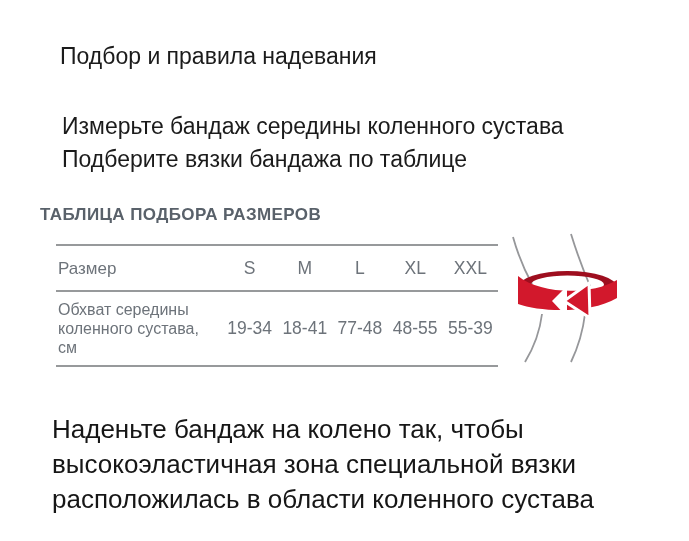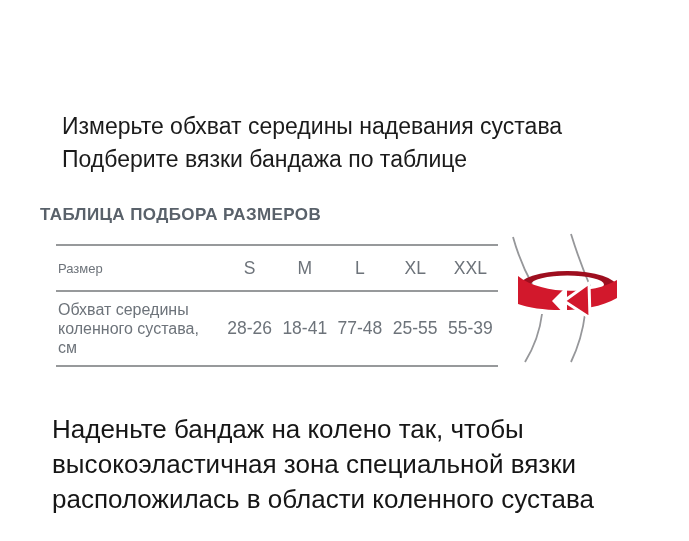--- a/index.html
+++ b/index.html
@@ -50,21 +50,21 @@
   table.size-table tr.row-sizes { height: 46px; border-bottom: 2px solid #97999b; }
   table.size-table tr.row-measures { height: 75px; }
   td.lbl {
     width: 150px;
     padding: 0 14px 0 2px;
     text-align: left;
     vertical-align: middle;
     font-size: 16px;
     line-height: 19px;
   }
-  tr.row-sizes td.lbl { font-size: 13px; }
+  tr.row-sizes td.lbl { font-size: 17px; }
   td.val {
     text-align: center;
     vertical-align: middle;
     font-size: 17.5px;
     padding: 0;
   }
   .knee-illustration {
     position: absolute;
     left: 500px; top: 224px;
     width: 140px; height: 146px;
@@ -77,44 +77,45 @@
     line-height: 35px;
     color: #161616;
     margin: 0;
   }
 </style>
 </head>
 <body>
 
 <div class="page">
 
+  <h1 class="page-title">Подбор и правила надевания</h1>
 
   <div class="steps-top">
-    <div>Измерьте обхват середины надевания сустава</div>
+    <div>Измерьте бандаж середины коленного сустава</div>
     <div>Подберите вязки бандажа по таблице</div>
   </div>
 
   <div class="size-table-title">ТАБЛИЦА ПОДБОРА РАЗМЕРОВ</div>
 
   <table class="size-table">
     <tbody>
         <tr class="row-sizes">
       <td class="lbl">Размер</td>
       <td class="val">S</td>
       <td class="val">M</td>
       <td class="val">L</td>
       <td class="val">XL</td>
       <td class="val">XXL</td>
     </tr>
     <tr class="row-measures">
       <td class="lbl">Обхват середины коленного сустава, см</td>
-      <td class="val">28-26</td>
+      <td class="val">19-34</td>
       <td class="val">18-41</td>
       <td class="val">77-48</td>
-      <td class="val">25-55</td>
+      <td class="val">48-55</td>
       <td class="val">55-39</td>
     </tr>
   </tbody>
     </table>
 
   <svg class="knee-illustration" viewBox="0 0 140 146" xmlns="http://www.w3.org/2000/svg">
 
     <path d="M13,13 Q20,38 32,60" fill="none" stroke-width="1.8" stroke="#96979a"></path>
     <path d="M71,10 Q79,36 90,62" fill="none" stroke-width="1.8" stroke="#96979a"></path>
     <path d="M42,90 Q39,115 25,138" fill="none" stroke-width="1.8" stroke="#96979a"></path>

